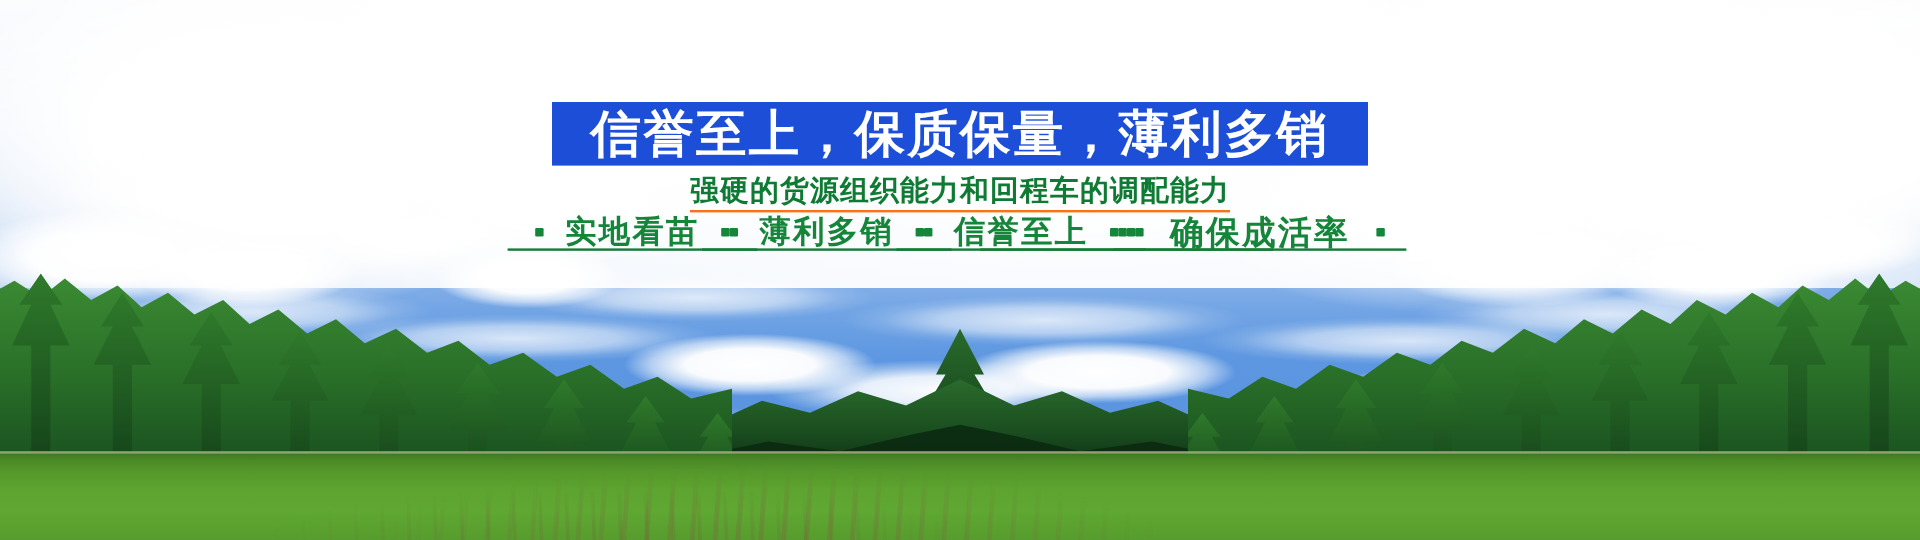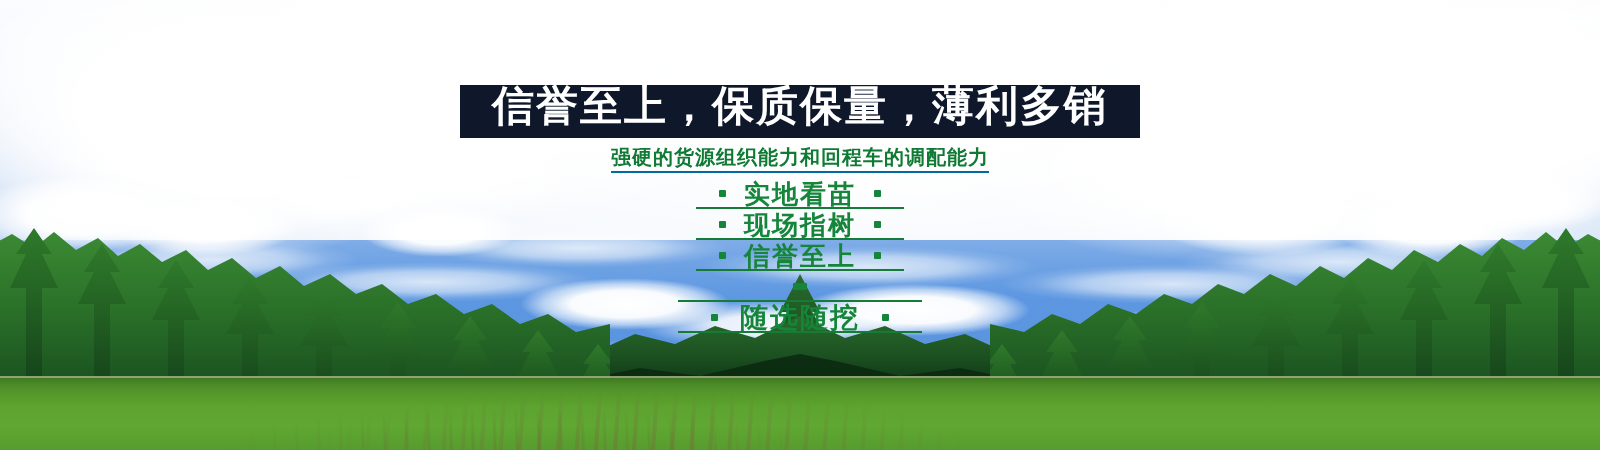--- a/index.html
+++ b/index.html
@@ -148,58 +148,58 @@
     width: 1600px; height: 450px;
   }
 
   .headline-bar {
     position: absolute;
     left: 50%;
     top: 85px;
     transform: translateX(-50%);
     width: 680px;
     height: 53px;
-    background: #0f172a;
+    background: #1d4ed8;
     display: flex;
-    align-items: flex-start;
+    align-items: center;
     justify-content: center;
     box-sizing: border-box;
   }
   .headline-text {
     color: #ffffff;
     font-size: 42px;
     font-weight: bold;
     letter-spacing: 2px;
     line-height: 1;
     white-space: nowrap;
     font-family: "DejaVu Sans", "Liberation Sans", sans-serif;
   }
 
   .subtitle {
     position: absolute;
     left: 50%;
     top: 147px;
     transform: translateX(-50%);
     color: #0f7a33;
-    font-size: 20px;
+    font-size: 24px;
     font-weight: bold;
     letter-spacing: 1px;
     white-space: nowrap;
-    border-bottom: 2px solid #0369a1;
+    border-bottom: 2px solid #f97316;
     padding-bottom: 3px;
     line-height: 1.05;
   }
 
   .feature-list {
     position: absolute;
     left: 50%;
     top: 178px;
     transform: translateX(-50%);
     display: flex;
-    flex-direction: column;
+    flex-direction: row;
     align-items: center;
   }
 
   .feature-row {
     display: flex;
     align-items: center;
     justify-content: center;
     height: 31px;
     position: relative;
   }
@@ -413,40 +413,40 @@
 
       <div class="feature-row">
         <span class="dot"></span>
         <span class="feature-label">实地看苗</span>
         <span class="dot"></span>
         <span class="rule"></span>
       </div>
 
       <div class="feature-row">
         <span class="dot"></span>
-        <span class="feature-label">现场指树</span>
+        <span class="feature-label">薄利多销</span>
         <span class="dot"></span>
         <span class="rule"></span>
       </div>
 
       <div class="feature-row">
         <span class="dot"></span>
         <span class="feature-label">信誉至上</span>
         <span class="dot"></span>
         <span class="rule"></span>
       </div>
 
       <div class="feature-row wide">
         <span class="dot"></span>
         <span class="dot"></span>
         <span class="rule"></span>
       </div>
 
       <div class="feature-row wide">
         <span class="dot"></span>
-        <span class="feature-label">随选随挖</span>
+        <span class="feature-label">确保成活率</span>
         <span class="dot"></span>
         <span class="rule"></span>
       </div>
 
     </div>
   </div>
 </div>
 
 </body></html>

